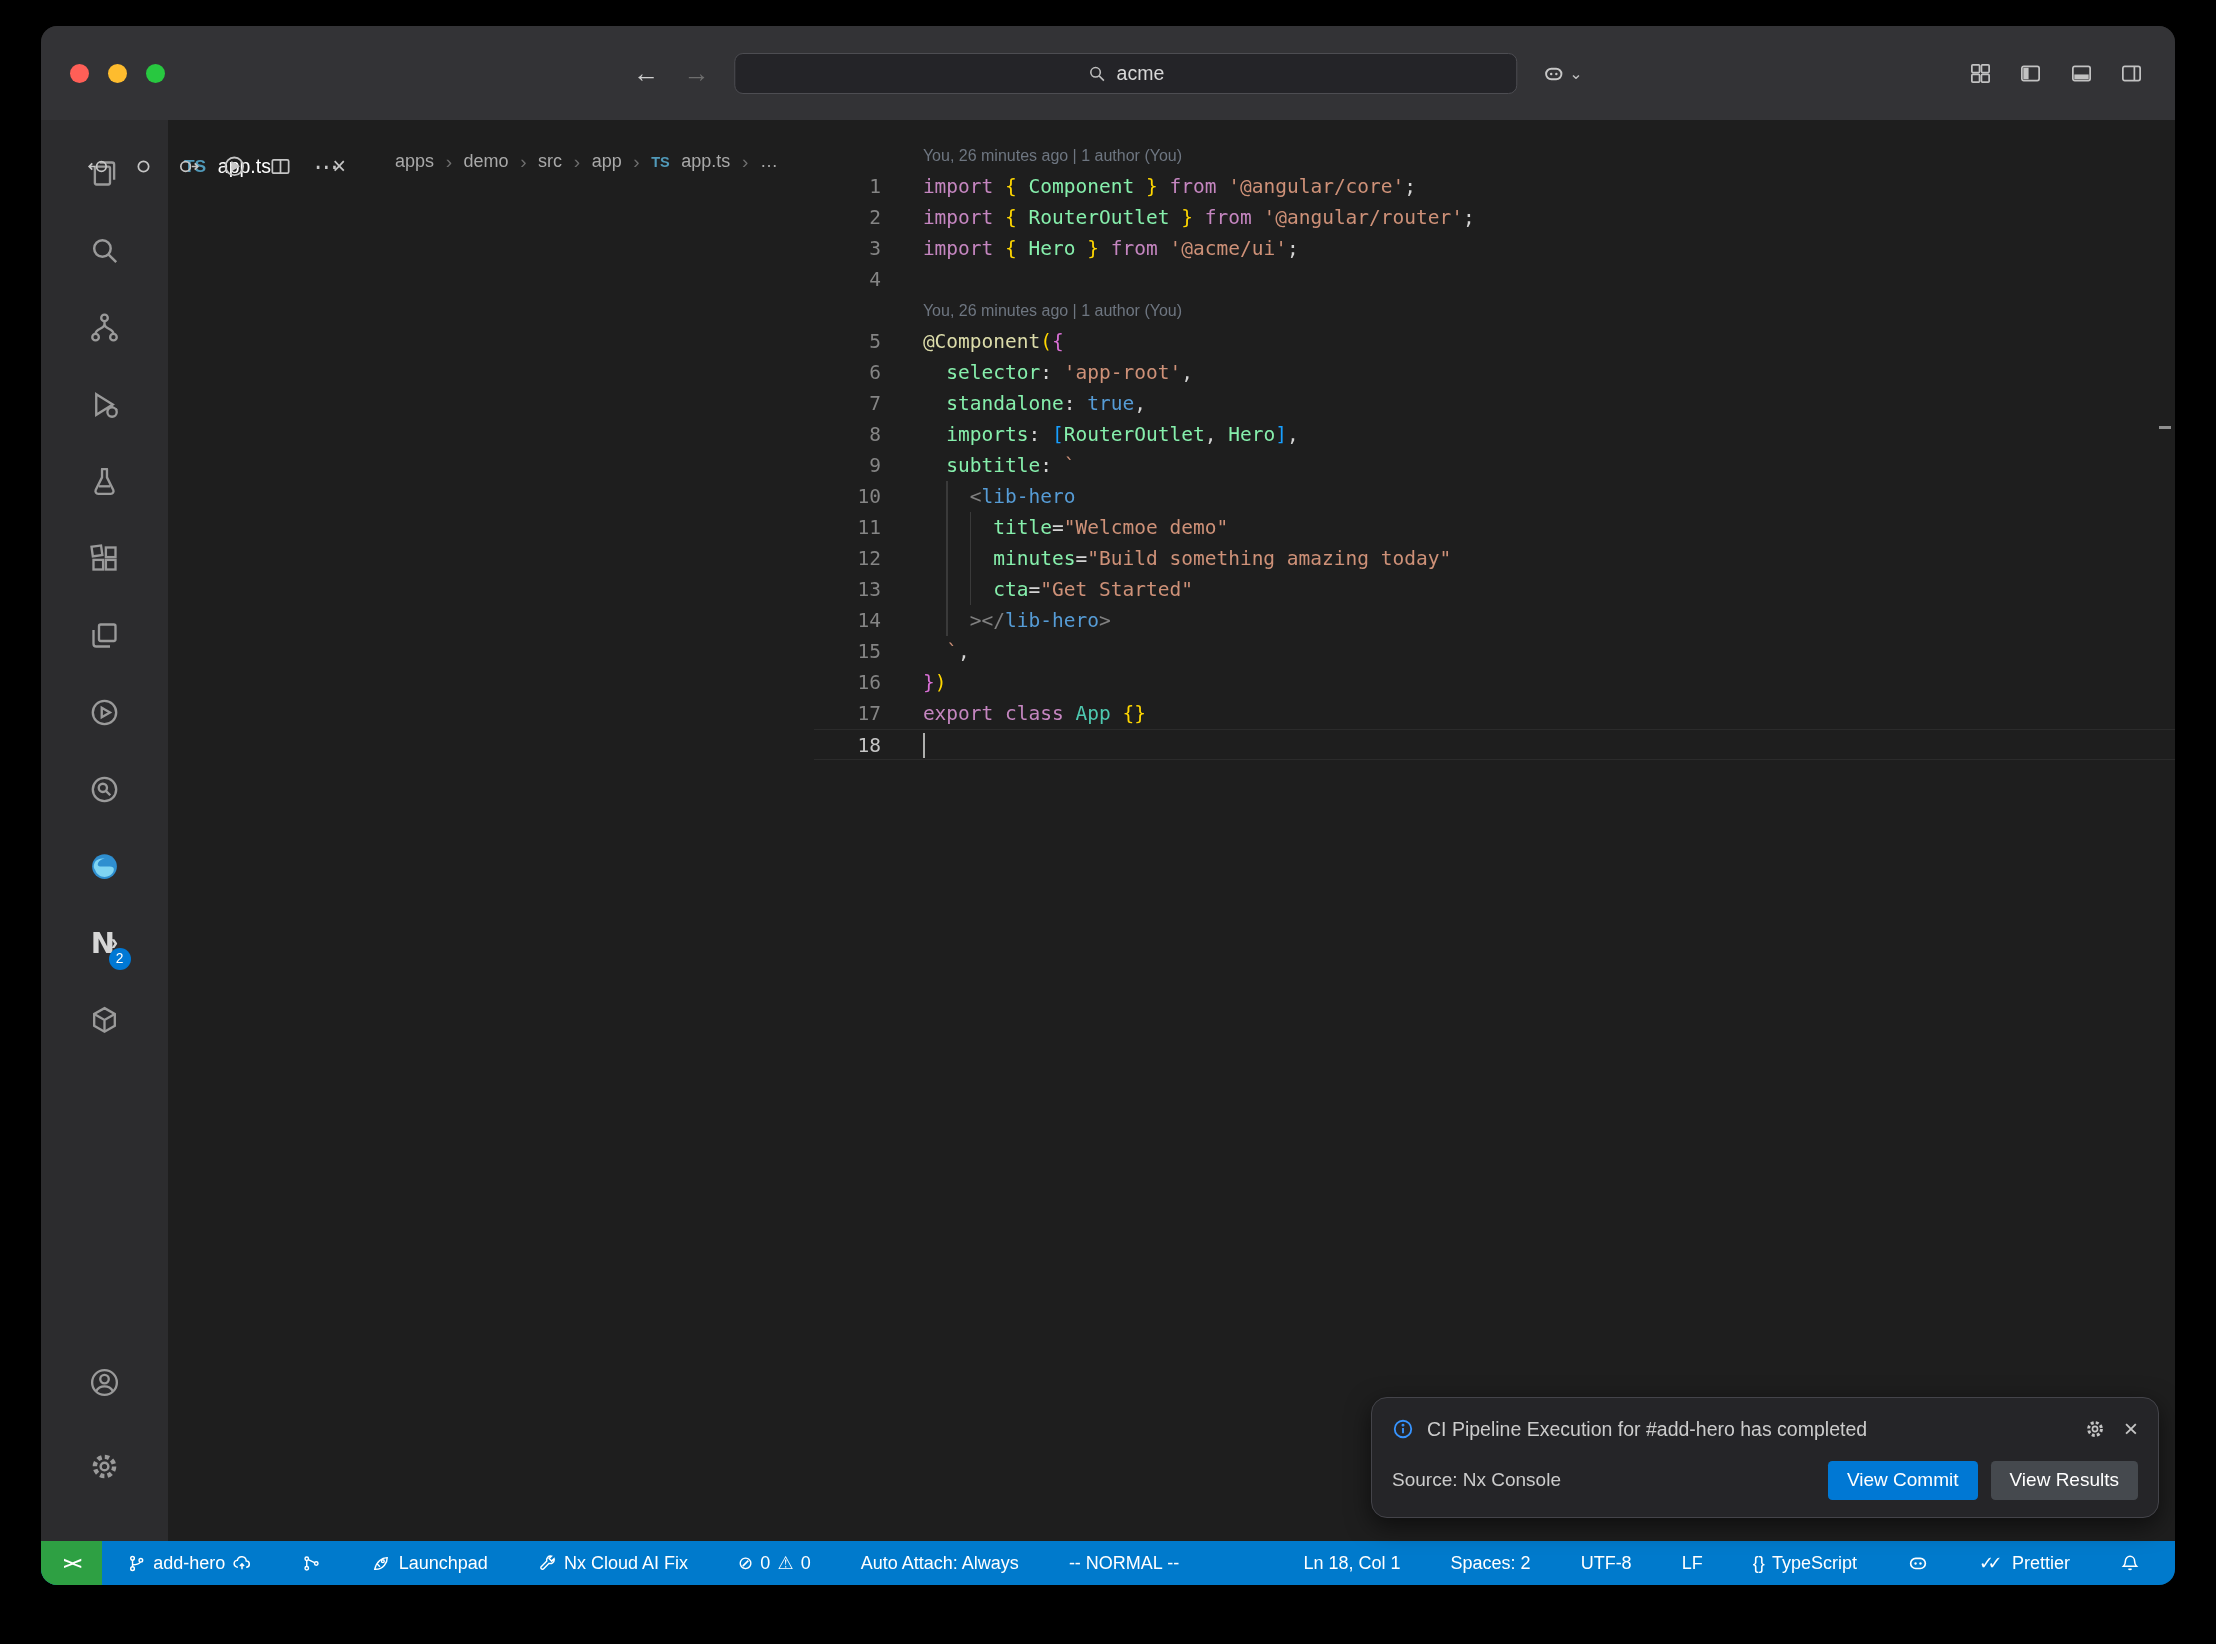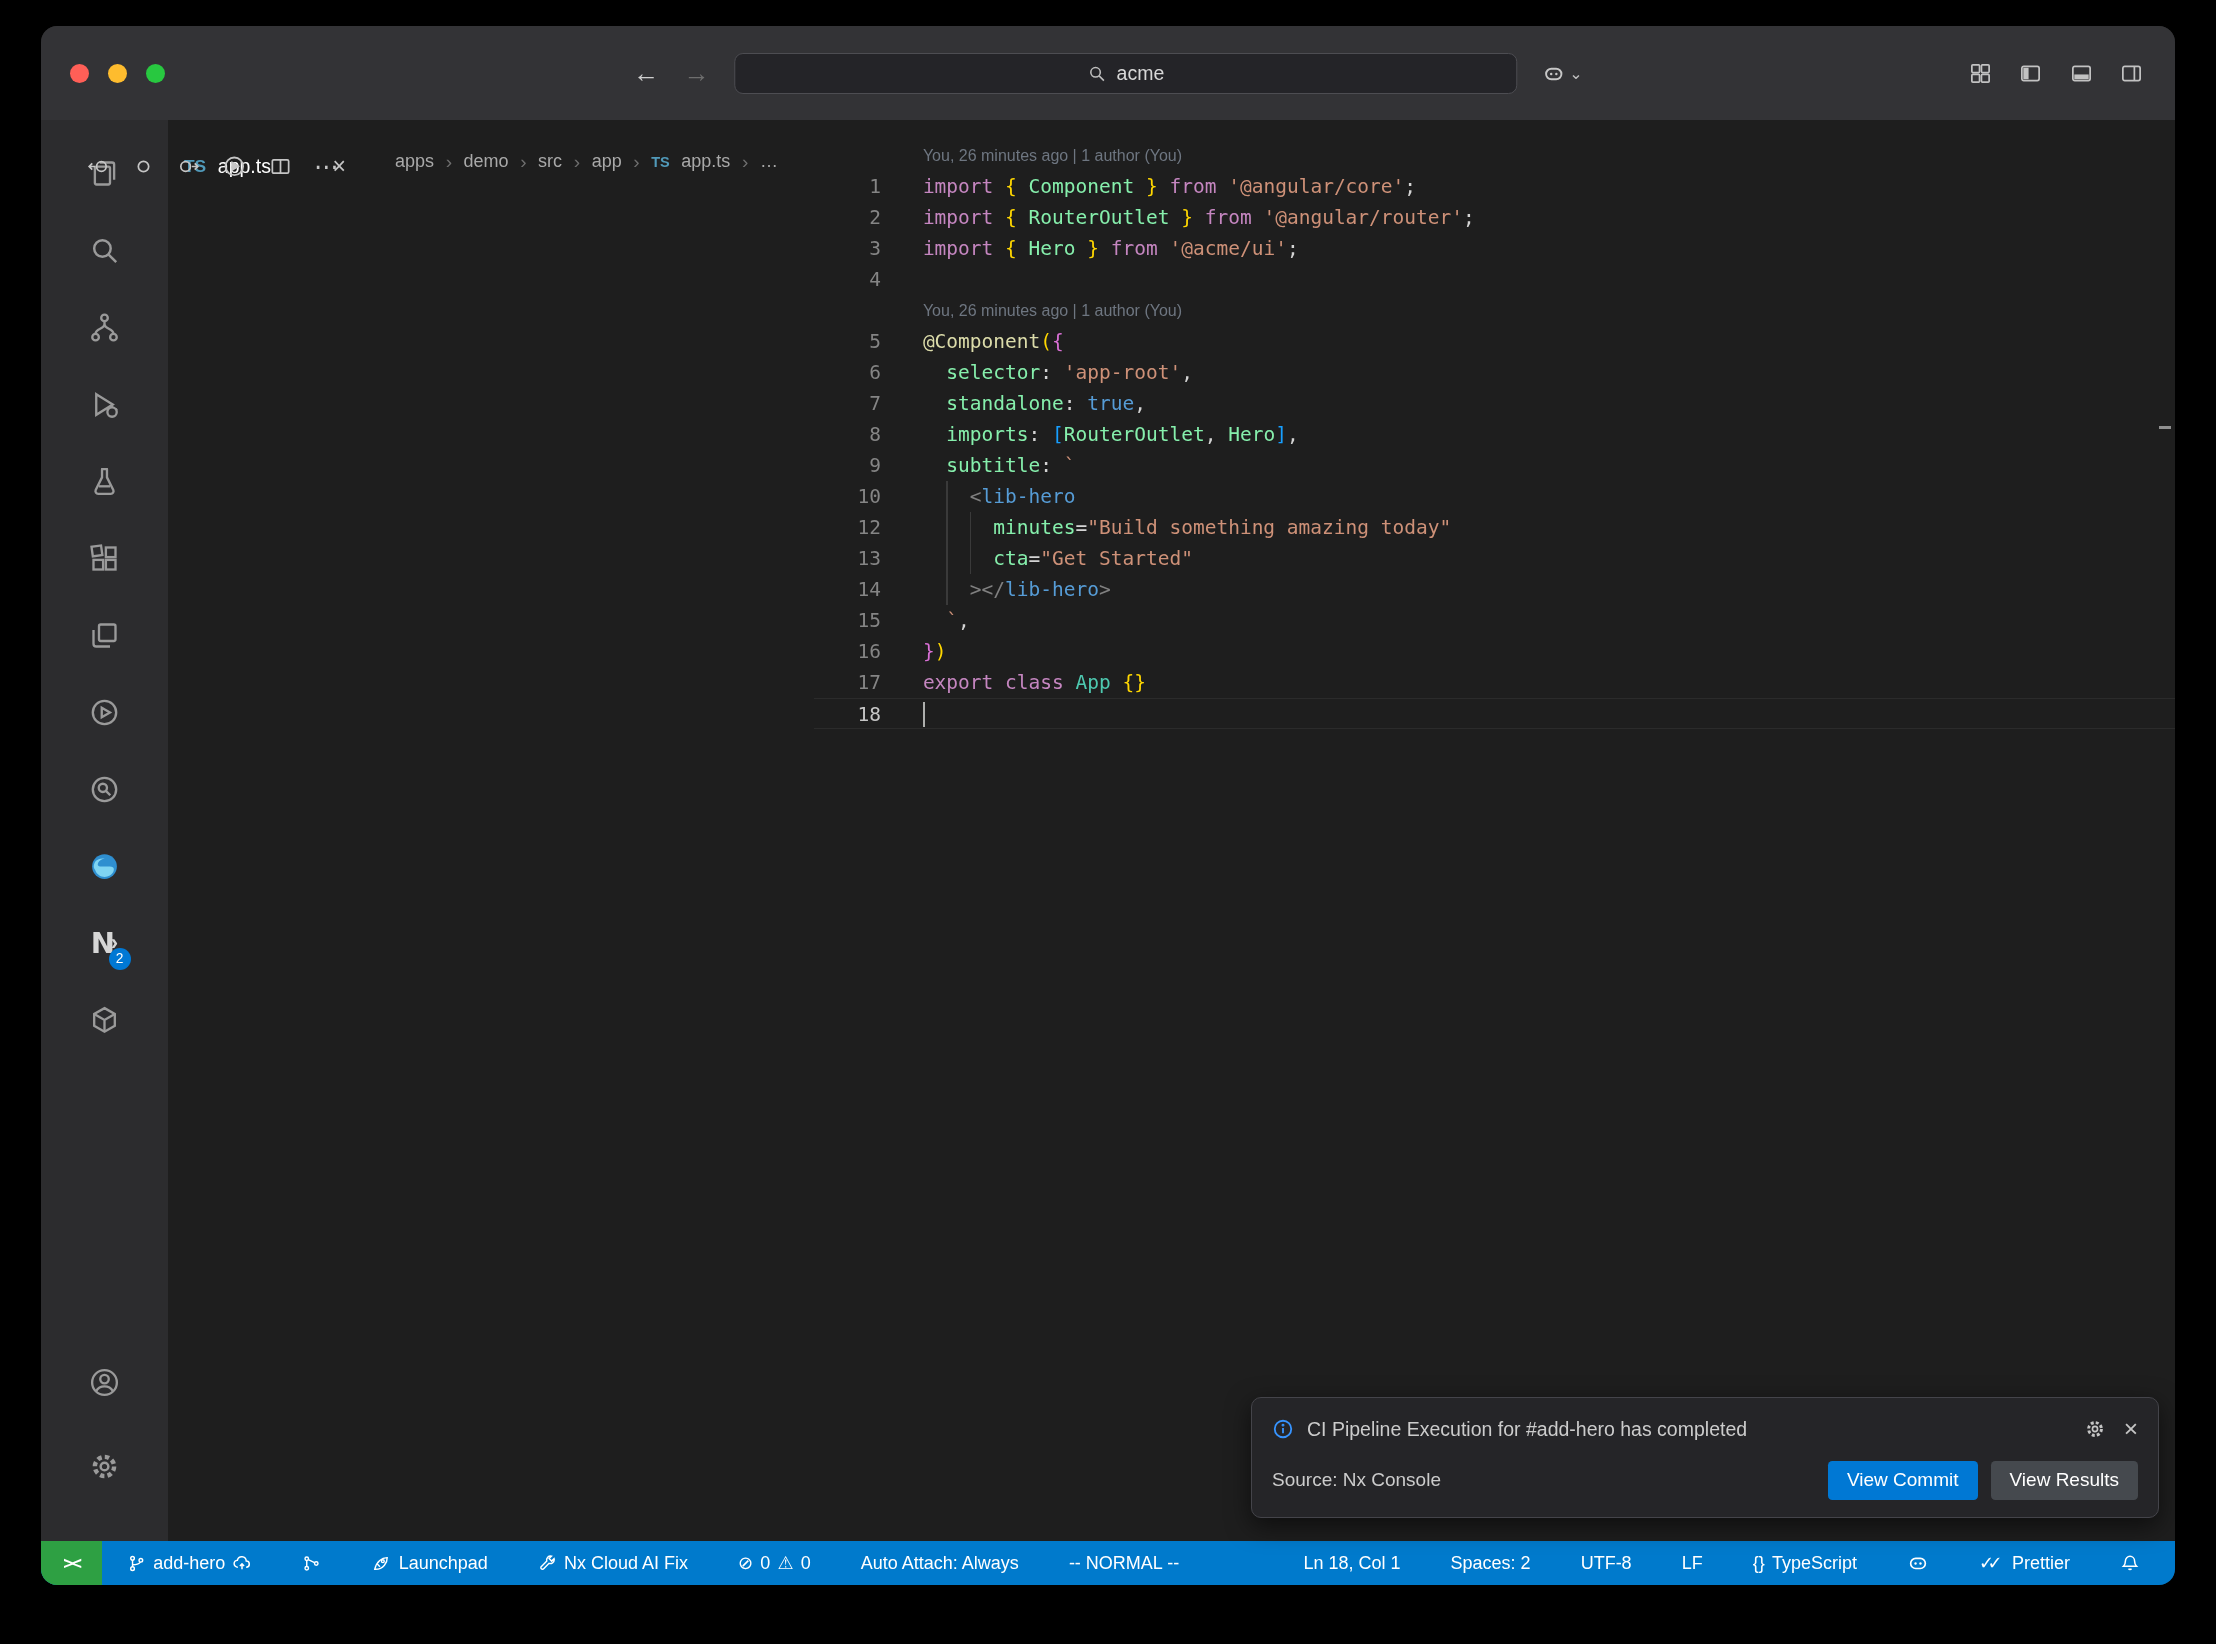--- a/index.html
+++ b/index.html
@@ -78,22 +78,22 @@
   .guide { position:absolute; top:0; bottom:0; width:1.4px; background:#3a3a3a; }
   .cursor { position:absolute; left:0; top:2.9px; width:2.2px; height:25px; background:#aeafad; }
 
   .tok-kw{color:#C586C0}.tok-b1{color:#FFD700}.tok-b2{color:#DA70D6}.tok-b3{color:#179FFF}
   .tok-v{color:#86efac}.tok-cl{color:#4EC9B0}.tok-s{color:#CE9178}.tok-fn{color:#DCDCAA}
   .tok-k{color:#569CD6}.tok-p{color:#D4D4D4}.tok-g{color:#808080}
 
   .ruler-mark { position:absolute; right:4.3px; top:400px; width:11.6px; height:2.9px; background:#8f8f8f; }
 
   
-  .toast { position:absolute; right:16px; bottom:67px; width:908px; background:#252528;
-           border:0.7px solid #44444a; border-radius:10px; box-shadow:0 7.2px 24.6px rgba(0,0,0,.55);
+  .toast { position:absolute; right:16px; bottom:67px; width:788px; background:#252528;
+           border:0.7px solid #44444a; border-radius:16px; box-shadow:0 7.2px 24.6px rgba(0,0,0,.55);
            z-index:5; padding:19px 20px 17.4px 20px; }
   .toast-row1 { display:flex; align-items:center; gap:13px; }
   .toast-title { flex:1; color:#cccccc; font-size:19.5px; }
   .toast-icons { display:flex; align-items:center; gap:17.4px; color:#c5c5c5; }
   .toast-close { font-size:24.6px; line-height:1; color:#c5c5c5; }
   .toast-row2 { display:flex; align-items:center; margin-top:19px; }
   .toast-source { color:#cccccc; font-size:19px; flex:1; }
   .btn { height:39px; padding:0 19px; border:none; border-radius:4.3px; font-size:19px; color:#fff;
          display:flex; align-items:center; font-family:"Liberation Sans", sans-serif; }
   .btn-primary { background:#0078d4; margin-right:13px; }
@@ -354,20 +354,24 @@
             </div>
             <div class="crow">
               <span class="gut">9</span>
               <span class="ct"><span class="tok-p">  </span><span class="tok-v">subtitle</span><span class="tok-p">: </span><span class="tok-s">`</span></span>
             </div>
             <div class="crow">
               <span class="gut">10</span>
               <span class="ct"><span class="tok-p">    </span><span class="tok-g">&lt;</span><span class="tok-k">lib-hero</span><i class="guide" style="left: 2ch;"></i></span>
             </div>
             <div class="crow">
+              <span class="gut">11</span>
+              <span class="ct"><span class="tok-p">      </span><span class="tok-v">title</span><span class="tok-p">=</span><span class="tok-s">"Welcmoe demo"</span><i class="guide" style="left: 2ch;"></i><i class="guide" style="left: 4ch;"></i></span>
+            </div>
+            <div class="crow">
               <span class="gut">12</span>
               <span class="ct"><span class="tok-p">      </span><span class="tok-v">minutes</span><span class="tok-p">=</span><span class="tok-s">"Build something amazing today"</span><i class="guide" style="left: 2ch;"></i><i class="guide" style="left: 4ch;"></i></span>
             </div>
             <div class="crow">
               <span class="gut">13</span>
               <span class="ct"><span class="tok-p">      </span><span class="tok-v">cta</span><span class="tok-p">=</span><span class="tok-s">"Get Started"</span><i class="guide" style="left: 2ch;"></i><i class="guide" style="left: 4ch;"></i></span>
             </div>
             <div class="crow">
               <span class="gut">14</span>
               <span class="ct"><span class="tok-p">    </span><span class="tok-g">&gt;&lt;/</span><span class="tok-k">lib-hero</span><span class="tok-g">&gt;</span><i class="guide" style="left: 2ch;"></i></span>

